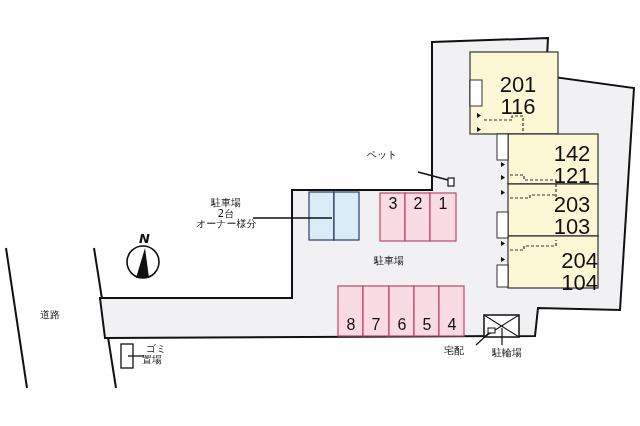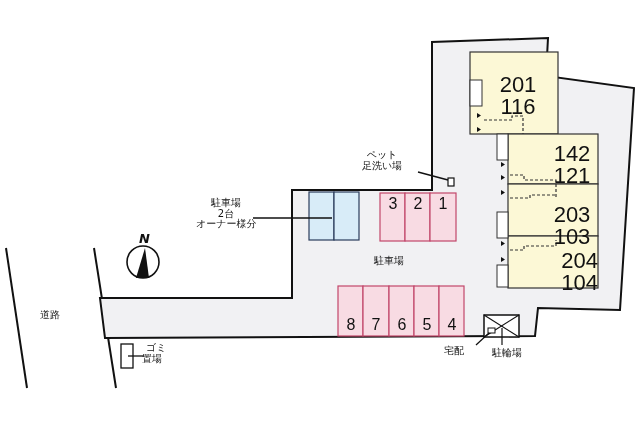--- a/index.html
+++ b/index.html
@@ -95,21 +95,21 @@
 <div class="lbl" style="left:139px; top:232px; font-size:13px; font-style:italic; font-weight:bold;">N</div>
 
 <div class="unit-num" style="left:492px; top:74px; width:52px;">
   <div>201</div>
   <div>116</div>
 </div>
 <div class="unit-num" style="left:546px; top:143px; width:52px;">
   <div>142</div>
   <div>121</div>
 </div>
-<div class="unit-num" style="left:546px; top:204px; width:52px;">
+<div class="unit-num" style="left:546px; top:194px; width:52px;">
   <div>203</div>
   <div>103</div>
 </div>
 <div class="unit-num" style="left:546px; top:250px; width:52px;text-align:right;">
   <div>204</div>
   <div>104</div>
 </div>
 
 <div class="space-num" style="left:382px; top:195px;">3</div>
 <div class="space-num" style="left:407px; top:195px;">2</div>
@@ -124,25 +124,24 @@
 <div class="lbl lbl-md" style="left:374px; top:256px;">駐車場</div>
 
 <div class="lbl lbl-sm" style="left:196px; top:198px; width:60px;">
   <div>駐車場</div>
   <div>2台</div>
   <div>オーナー様分</div>
 </div>
 
 <div class="lbl lbl-md" style="left:344px; top:150px; width:76px;">
   <div>ペット</div>
-  <div>足洗い場</div>
 </div>
 
 <div class="lbl lbl-md" style="left:414px; top:346px; width:80px;text-align:center;">
   <div>宅配</div>
 </div>
 
 <div class="lbl lbl-md" style="left:492px; top:348px;">駐輪場</div>
 
-<div class="lbl lbl-md" style="left:142px; top:344px; text-align:left;font-family:Liberation Mono, monospace;">
+<div class="lbl lbl-md" style="left:142px; top:344px; text-align:left;">
   <div style="padding-left:4px;">ゴミ</div>
   <div>置場</div>
 </div>
 
 </body></html>

